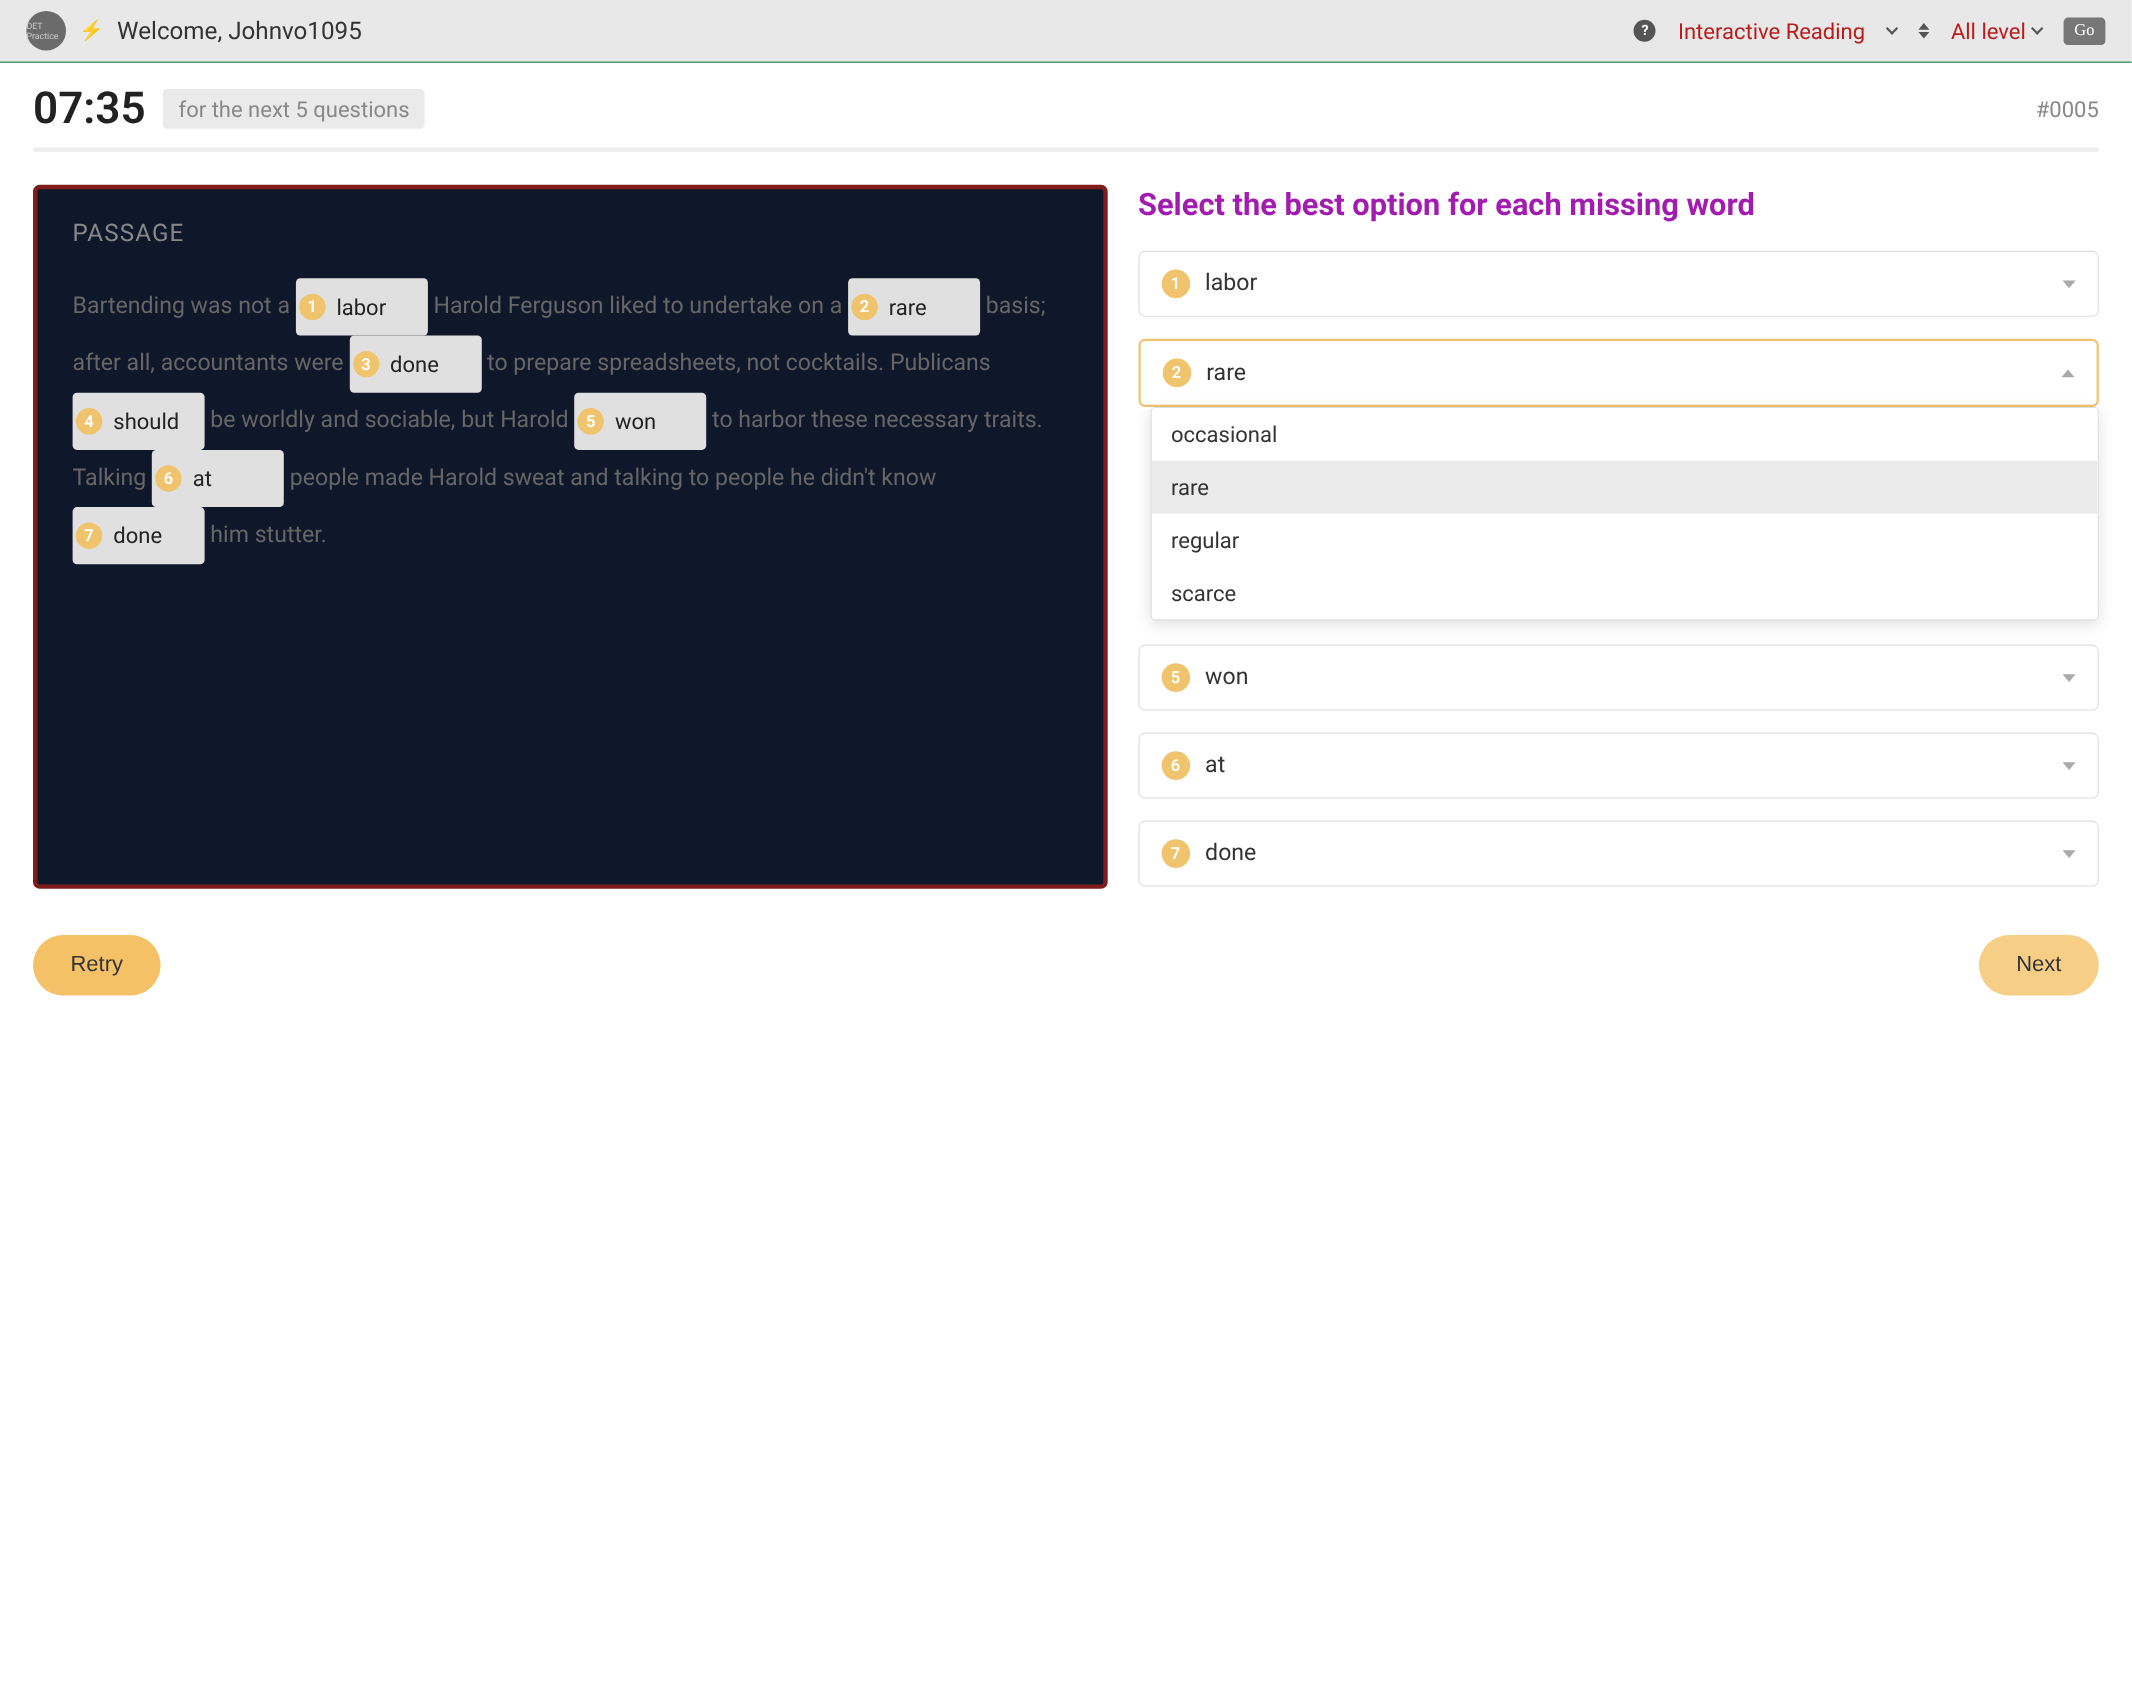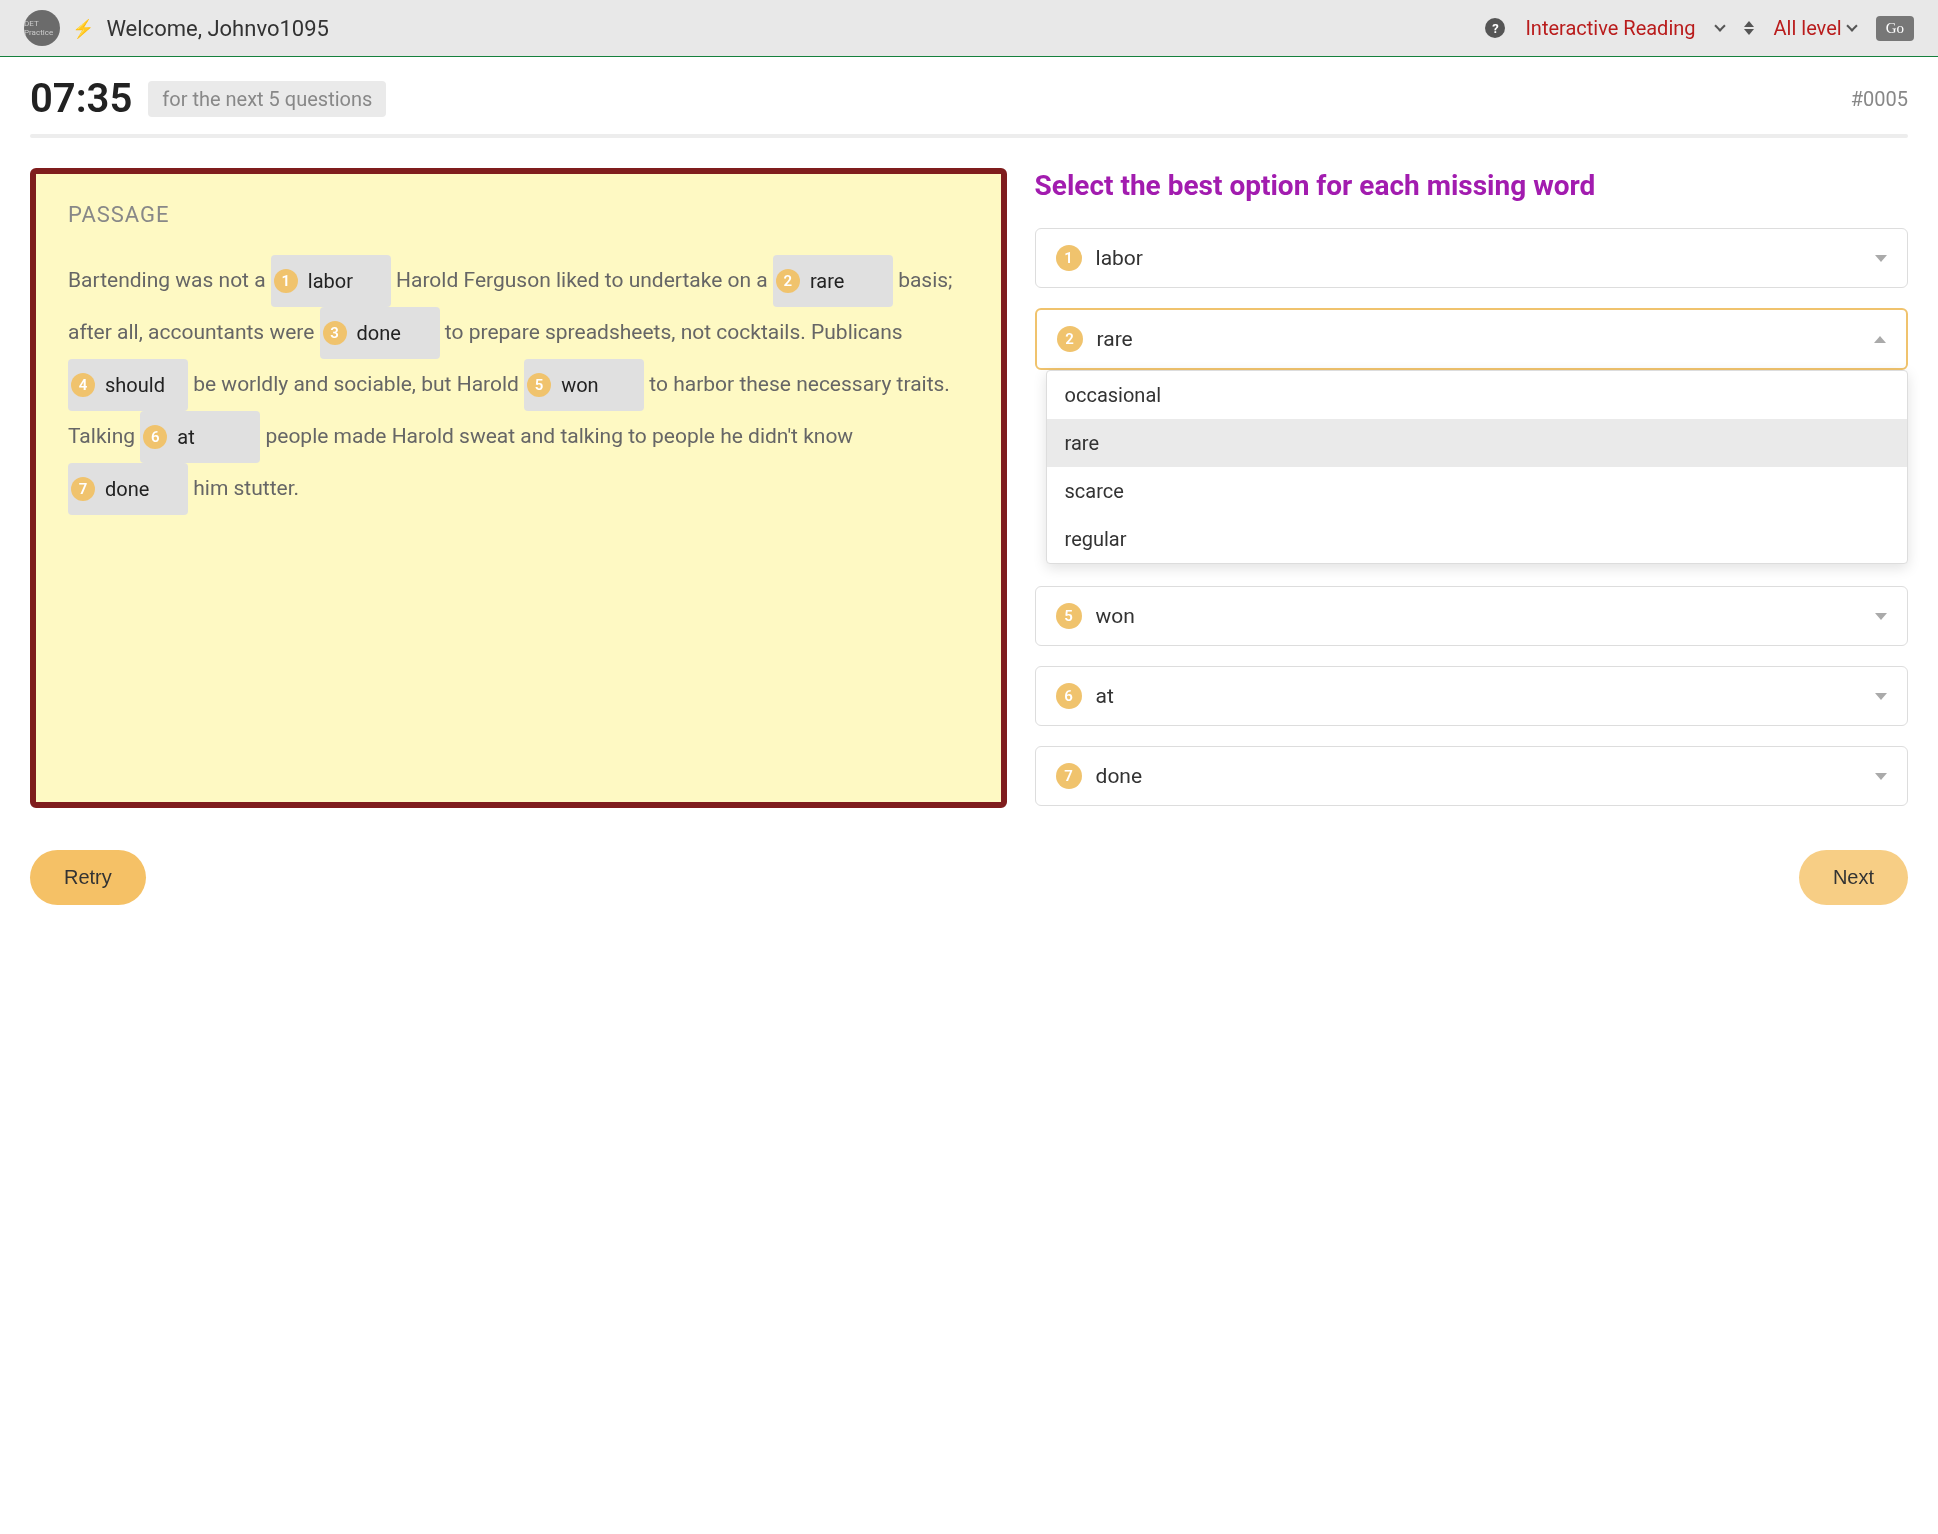--- a/index.html
+++ b/index.html
@@ -143,22 +143,22 @@
   border-radius: 2px;
 }
 .main {
   display: flex;
   padding: 0 30px 20px;
   gap: 28px;
   align-items: flex-start;
 }
 .passage-panel {
   flex: 0 0 52%;
-  background: #fef9c3;
-  border: 6px solid #7f1d1d;
+  background: #0f172a;
+  border: 4px solid #7f1d1d;
   border-radius: 6px;
   padding: 28px 32px 140px;
   min-height: 640px;
 }
 .passage-title {
   font-size: 22px;
   color: #888;
   letter-spacing: 1px;
   margin-bottom: 28px;
 }
@@ -388,22 +388,22 @@
       <div class="select-box active">
         <span class="select-left">
           <span class="select-num">2</span>
           <span class="select-val">rare</span>
         </span>
         <span class="tri-up-gray"></span>
       </div>
       <div class="dropdown" style="top:62px;">
         <div class="dropdown-item">occasional</div>
         <div class="dropdown-item selected">rare</div>
+        <div class="dropdown-item">regular</div>
         <div class="dropdown-item">scarce</div>
-        <div class="dropdown-item">regular</div>
       </div>
       <div class="drop-spacer"></div>
     </div>
 
     <div class="select-box">
       <span class="select-left">
         <span class="select-num">5</span>
         <span class="select-val">won</span>
       </span>
       <span class="tri-down-gray"></span>

